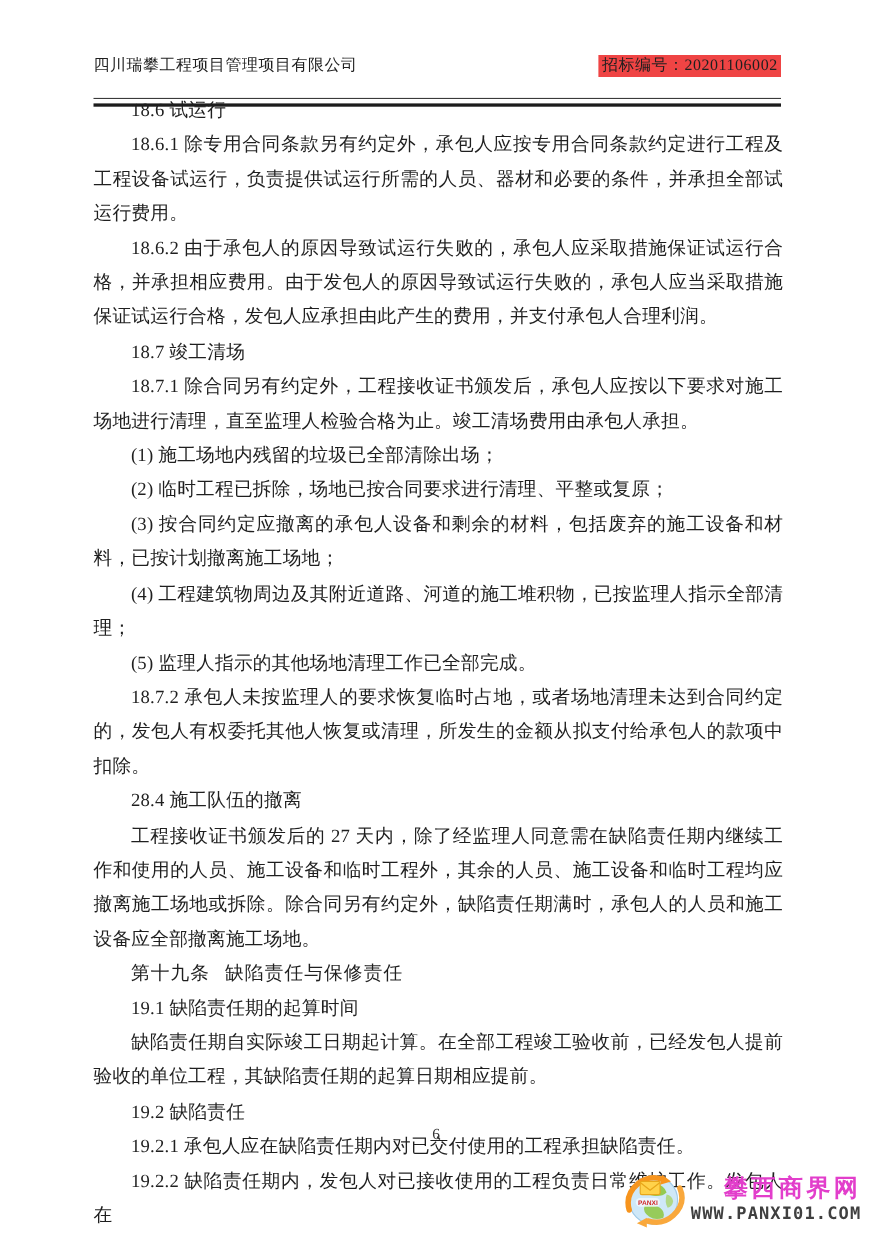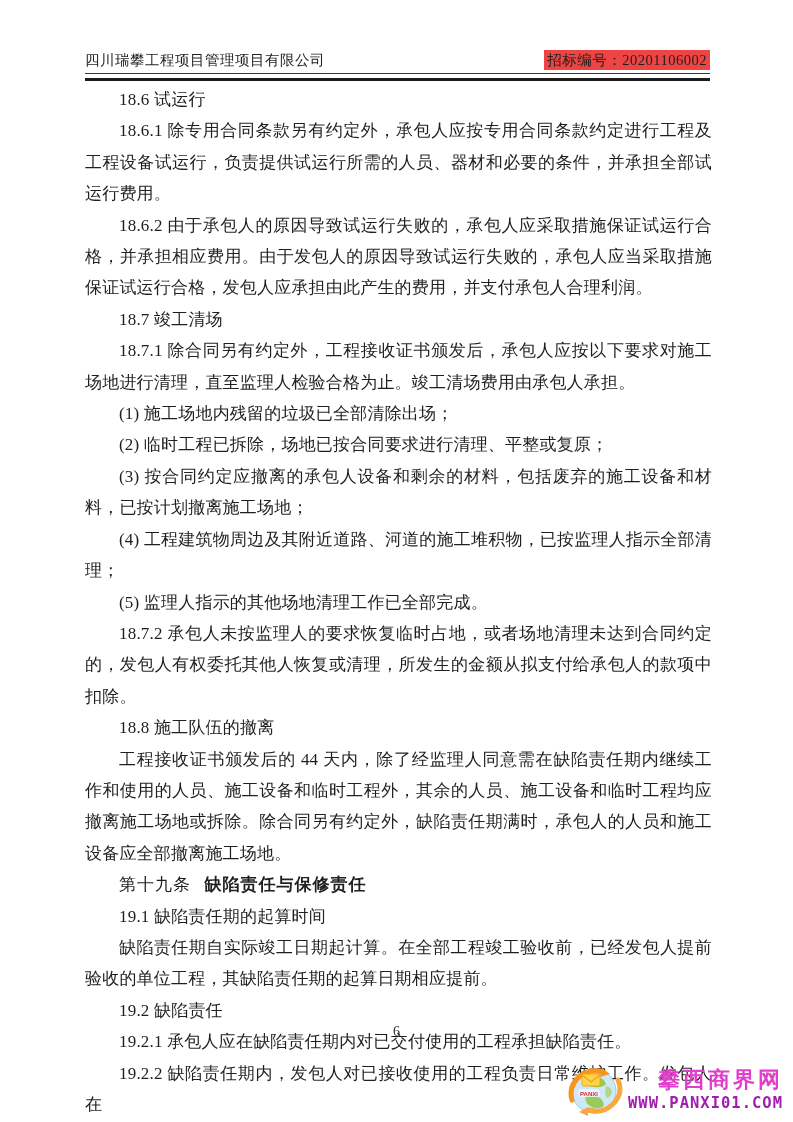--- a/index.html
+++ b/index.html
@@ -21,21 +21,21 @@
     left: 85px;
     right: 83px;
   }
   .header-row {
     display: flex;
     justify-content: space-between;
     align-items: flex-end;
     font-size: 14.5px;
     line-height: 20px;
     border-bottom: 1px solid #3a3a3a;
-    padding-bottom: 3px;
+    padding-bottom: 19px;
   }
   .header-company { letter-spacing: 0.5px; }
   .header-bid {
     background: #ef4444;
     padding: 0 3px;
     letter-spacing: 0.5px;
   }
   .header-rule-thick {
     height: 3px;
     background: #1c1c1c;
@@ -48,21 +48,21 @@
     left: 85px;
     width: 627px;
     font-size: 17px;
     line-height: 31.4px;
     text-align: justify;
     letter-spacing: 0.2px;
   }
   .para { text-indent: 2em; }
   .chapter-line { text-indent: 2em; }
   .chapter-number { font-weight: 400; letter-spacing: 1px; }
-  .chapter-title { font-weight: 700; margin-left: 0.8em; letter-spacing: 1px; }
+  .chapter-title { font-weight: 400; margin-left: 0.8em; letter-spacing: 1px; }
   
   .footer-pagenum {
     position: absolute;
     top: 1024px;
     left: 0;
     width: 100%;
     text-align: center;
     font-size: 14px;
     color: #333;
   }
@@ -81,21 +81,21 @@
     font-size: 22px;
     font-weight: 700;
     color: #e23ecb;
     letter-spacing: 3px;
     line-height: 26px;
     font-family: "Liberation Sans", "DejaVu Sans", sans-serif;
   }
   .wm-url {
     font-size: 15.5px;
     font-weight: 700;
-    color: #a21caf;
+    color: #404040;
     letter-spacing: 1px;
     line-height: 20px;
     font-family: "DejaVu Sans Mono", monospace;
     text-shadow:
       -1px -1px 0 #fff, 1px -1px 0 #fff,
       -1px 1px 0 #fff, 1px 1px 0 #fff;
   }
 </style>
 </head>
 <body>
@@ -115,22 +115,22 @@
     <p class="para">18.6.1 除专用合同条款另有约定外，承包人应按专用合同条款约定进行工程及工程设备试运行，负责提供试运行所需的人员、器材和必要的条件，并承担全部试运行费用。</p>
     <p class="para">18.6.2 由于承包人的原因导致试运行失败的，承包人应采取措施保证试运行合格，并承担相应费用。由于发包人的原因导致试运行失败的，承包人应当采取措施保证试运行合格，发包人应承担由此产生的费用，并支付承包人合理利润。</p>
     <p class="para">18.7 竣工清场</p>
     <p class="para">18.7.1 除合同另有约定外，工程接收证书颁发后，承包人应按以下要求对施工场地进行清理，直至监理人检验合格为止。竣工清场费用由承包人承担。</p>
     <p class="para">(1) 施工场地内残留的垃圾已全部清除出场；</p>
     <p class="para">(2) 临时工程已拆除，场地已按合同要求进行清理、平整或复原；</p>
     <p class="para">(3) 按合同约定应撤离的承包人设备和剩余的材料，包括废弃的施工设备和材料，已按计划撤离施工场地；</p>
     <p class="para">(4) 工程建筑物周边及其附近道路、河道的施工堆积物，已按监理人指示全部清理；</p>
     <p class="para">(5) 监理人指示的其他场地清理工作已全部完成。</p>
     <p class="para">18.7.2 承包人未按监理人的要求恢复临时占地，或者场地清理未达到合同约定的，发包人有权委托其他人恢复或清理，所发生的金额从拟支付给承包人的款项中扣除。</p>
-    <p class="para">18.8 施工队伍的撤离</p>
-    <p class="para">工程接收证书颁发后的 44 天内，除了经监理人同意需在缺陷责任期内继续工作和使用的人员、施工设备和临时工程外，其余的人员、施工设备和临时工程均应撤离施工场地或拆除。除合同另有约定外，缺陷责任期满时，承包人的人员和施工设备应全部撤离施工场地。</p>
+    <p class="para">28.4 施工队伍的撤离</p>
+    <p class="para">工程接收证书颁发后的 27 天内，除了经监理人同意需在缺陷责任期内继续工作和使用的人员、施工设备和临时工程外，其余的人员、施工设备和临时工程均应撤离施工场地或拆除。除合同另有约定外，缺陷责任期满时，承包人的人员和施工设备应全部撤离施工场地。</p>
     <p class="chapter-line">
       <span class="chapter-number">第十九条</span><span class="chapter-title">缺陷责任与保修责任</span>
     </p>
     <p class="para">19.1 缺陷责任期的起算时间</p>
     <p class="para">缺陷责任期自实际竣工日期起计算。在全部工程竣工验收前，已经发包人提前验收的单位工程，其缺陷责任期的起算日期相应提前。</p>
     <p class="para">19.2 缺陷责任</p>
     <p class="para">19.2.1 承包人应在缺陷责任期内对已交付使用的工程承担缺陷责任。</p>
     <p class="para">19.2.2 缺陷责任期内，发包人对已接收使用的工程负责日常维护工作。发包人在</p>
   </div>
 

